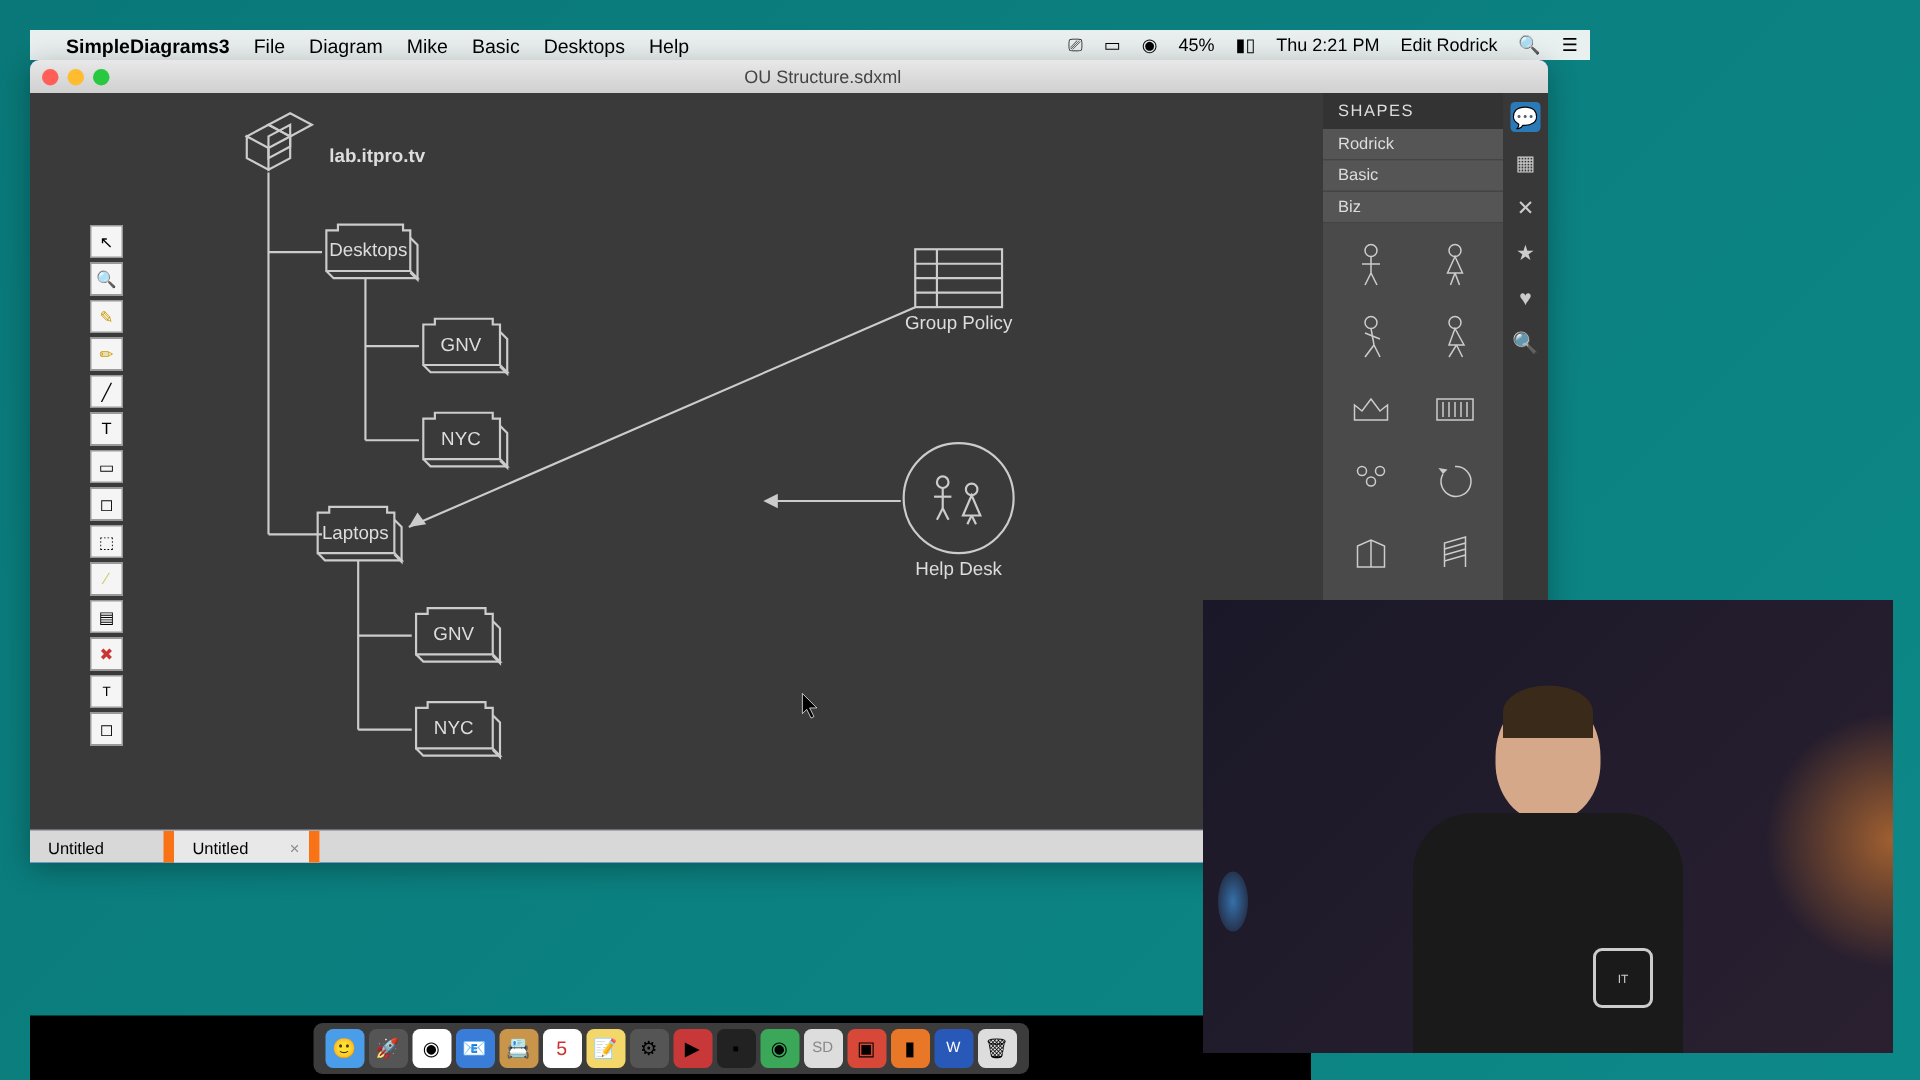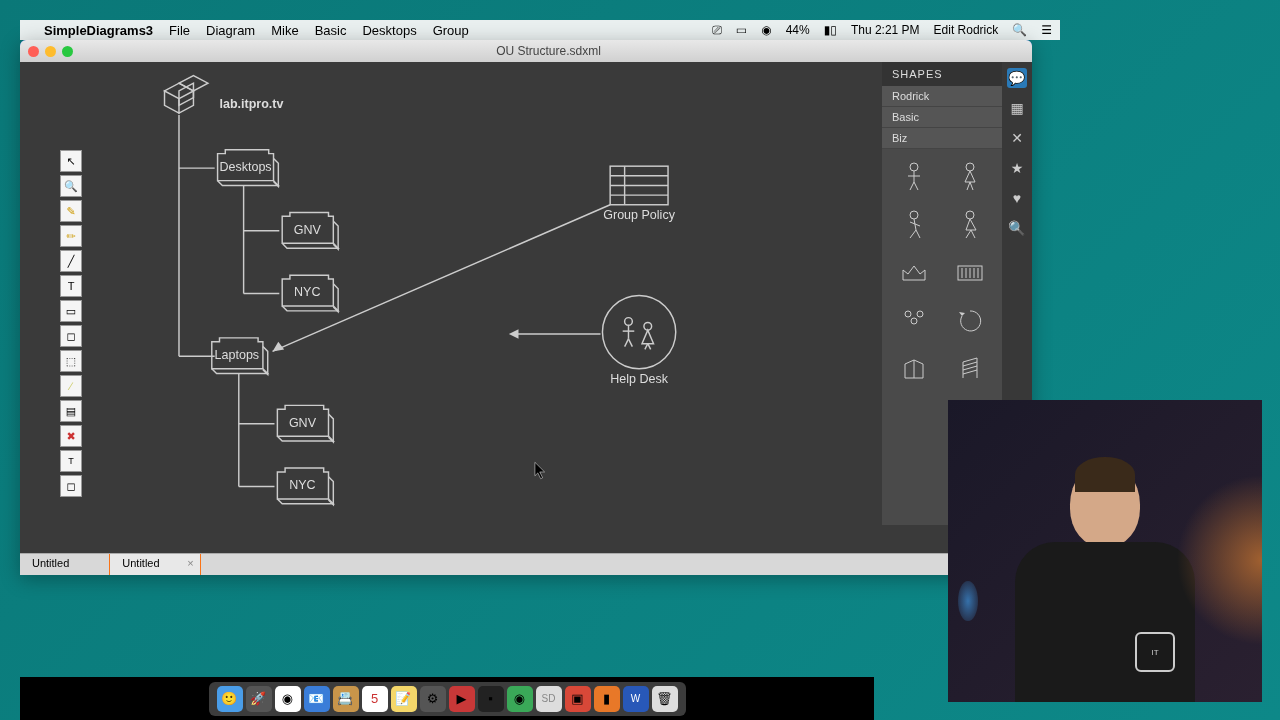--- a/index.html
+++ b/index.html
@@ -104,22 +104,22 @@
       width: 20px; height: 20px; display: flex; align-items: center; justify-content: center;
       color: #ccc; cursor: pointer; font-size: 14px;
     }
     
     
     .tabbar {
       height: 22px; background: #d8d8d8; display: flex; align-items: stretch;
       font-size: 11px; border-top: 1px solid #aaa;
     }
     .tab {
-      padding: 3px 40px 3px 12px; border-right: 1px solid #f97316; position: relative;
-      cursor: pointer; display: flex; align-items: flex-start;
+      padding: 3px 40px 3px 12px; border-right: 7px solid #f97316; position: relative;
+      cursor: pointer; display: flex; align-items: flex-end;
     }
     .tab.active { background: #e8e8e8; }
     .tab-close { position: absolute; right: 6px; color: #888; }
     .tab-add {
       margin-left: auto; width: 24px; background: #555;
       display: flex; align-items: center; justify-content: center;
       color: #fff; cursor: pointer;
     }
     
     
@@ -133,21 +133,21 @@
       display: flex; gap: 3px;
     }
     .dock-icon {
       width: 26px; height: 26px; border-radius: 5px;
       display: flex; align-items: center; justify-content: center;
       font-size: 13px; cursor: pointer;
     }
     
     
     .presenter {
-      position: absolute; right: 18px; bottom: 18px; width: 314px; height: 302px;
+      position: absolute; right: 18px; bottom: 18px; width: 460px; height: 302px;
       background: linear-gradient(135deg, #1a1828, #2a2030);
       overflow: hidden;
     }
     .presenter::before {
       content: ""; position: absolute; left: 10px; top: 60%;
       width: 20px; height: 40px; background: radial-gradient(#4af, transparent);
       border-radius: 50%; opacity: 0.6;
     }
     .presenter::after {
       content: ""; position: absolute; right: 0; top: 20%;
@@ -188,27 +188,27 @@
 
 <div class="menubar">
   <div class="menubar-left">
     <span class="apple-icon"></span>
     <span class="app-name">SimpleDiagrams3</span>
     <span>File</span>
     <span>Diagram</span>
     <span>Mike</span>
     <span>Basic</span>
     <span>Desktops</span>
-    <span>Group</span>
+    <span>Help</span>
   </div>
   <div class="menubar-right">
     <span>⎚</span>
     <span>▭</span>
     <span>◉</span>
-    <span>44%</span>
+    <span>45%</span>
     <span>▮▯</span>
     <span>Thu 2:21 PM</span>
     <span>Edit Rodrick</span>
     <span>🔍</span>
     <span>☰</span>
   </div>
 </div>
 
 <div class="window">
   <div class="titlebar">

